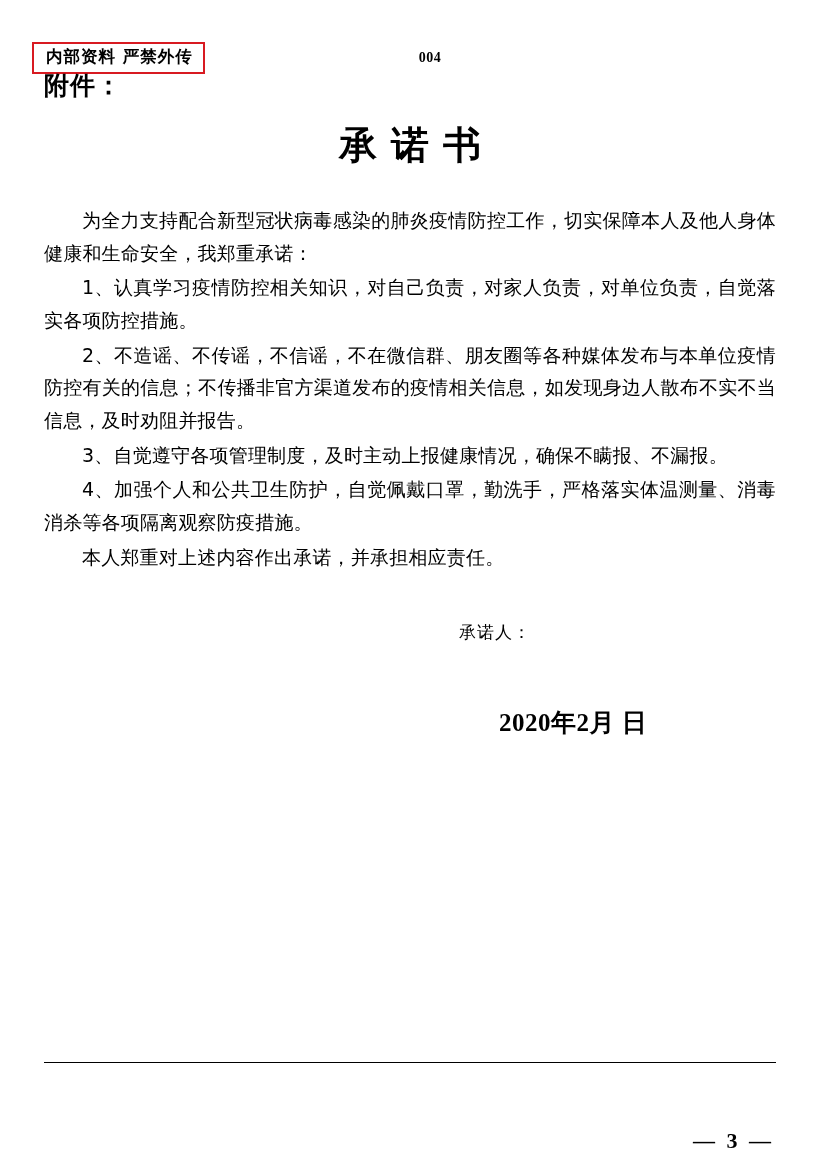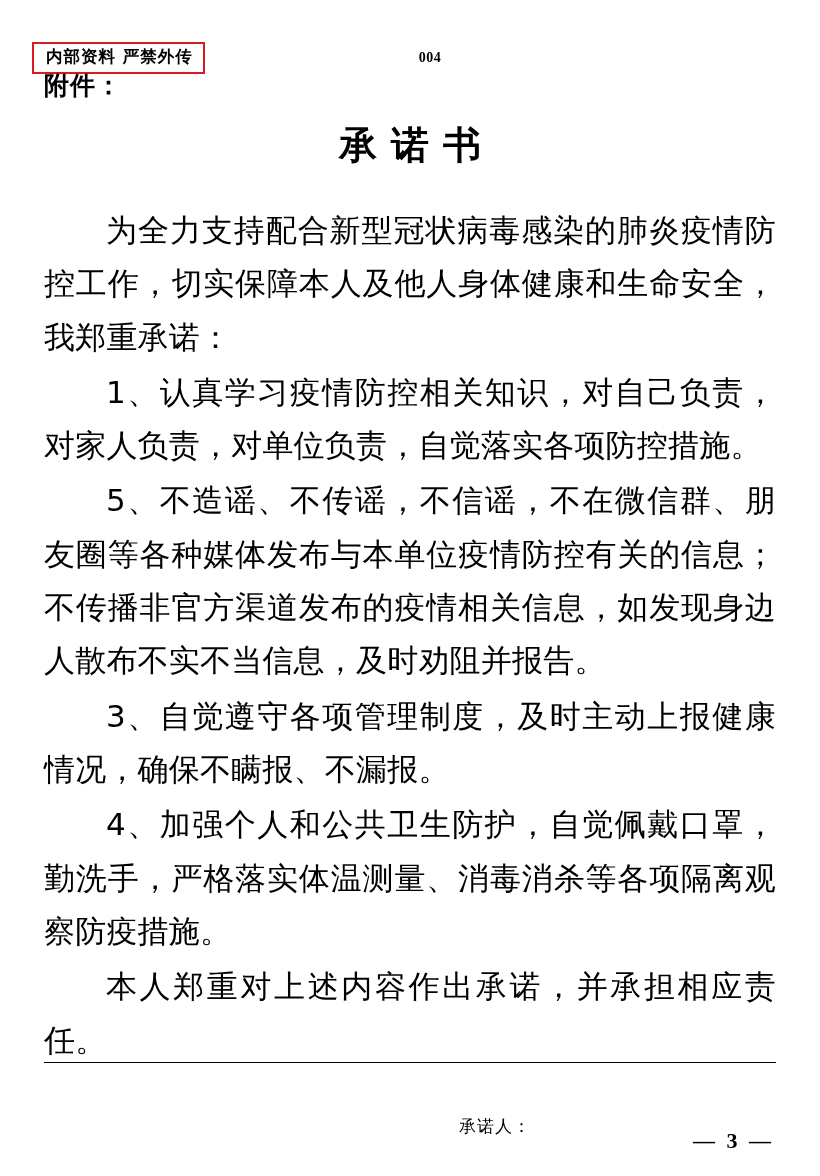--- a/index.html
+++ b/index.html
@@ -81,21 +81,21 @@
     font-size: 38px;
     font-weight: bold;
     letter-spacing: 14px;
     margin: 18px 0 34px 0;
     line-height: 1.3;
     text-indent: 14px;
   }
 
   .para {
     font-family: "DejaVu Sans", "Liberation Sans", sans-serif;
-    font-size: 31px;
+    font-size: 19px;
     line-height: 1.72;
     text-align: justify;
     text-justify: inter-ideograph;
     text-indent: 2em;
     margin: 0 0 2px 0;
     letter-spacing: 0.2px;
   }
 
   .signer-line {
     font-family: Liberation Sans, sans-serif;
@@ -158,21 +158,21 @@
   </div>
 
   <div class="content">
 
     <div class="attachment-label">附件：</div>
 
     <div class="doc-title">承诺书</div>
 
     <p class="para">为全力支持配合新型冠状病毒感染的肺炎疫情防控工作，切实保障本人及他人身体健康和生命安全，我郑重承诺：</p>
     <p class="para">1、认真学习疫情防控相关知识，对自己负责，对家人负责，对单位负责，自觉落实各项防控措施。</p>
-    <p class="para">5、不造谣、不传谣，不信谣，不在微信群、朋友圈等各种媒体发布与本单位疫情防控有关的信息；不传播非官方渠道发布的疫情相关信息，如发现身边人散布不实不当信息，及时劝阻并报告。</p>
+    <p class="para">2、不造谣、不传谣，不信谣，不在微信群、朋友圈等各种媒体发布与本单位疫情防控有关的信息；不传播非官方渠道发布的疫情相关信息，如发现身边人散布不实不当信息，及时劝阻并报告。</p>
     <p class="para">3、自觉遵守各项管理制度，及时主动上报健康情况，确保不瞒报、不漏报。</p>
     <p class="para">4、加强个人和公共卫生防护，自觉佩戴口罩，勤洗手，严格落实体温测量、消毒消杀等各项隔离观察防疫措施。</p>
     <p class="para">本人郑重对上述内容作出承诺，并承担相应责任。</p>
 
     <div class="signer-line">承诺人：</div>
 
     <div class="date-line">2020年2月  日</div>
   </div>
 
   <div class="footer-rule"></div>

